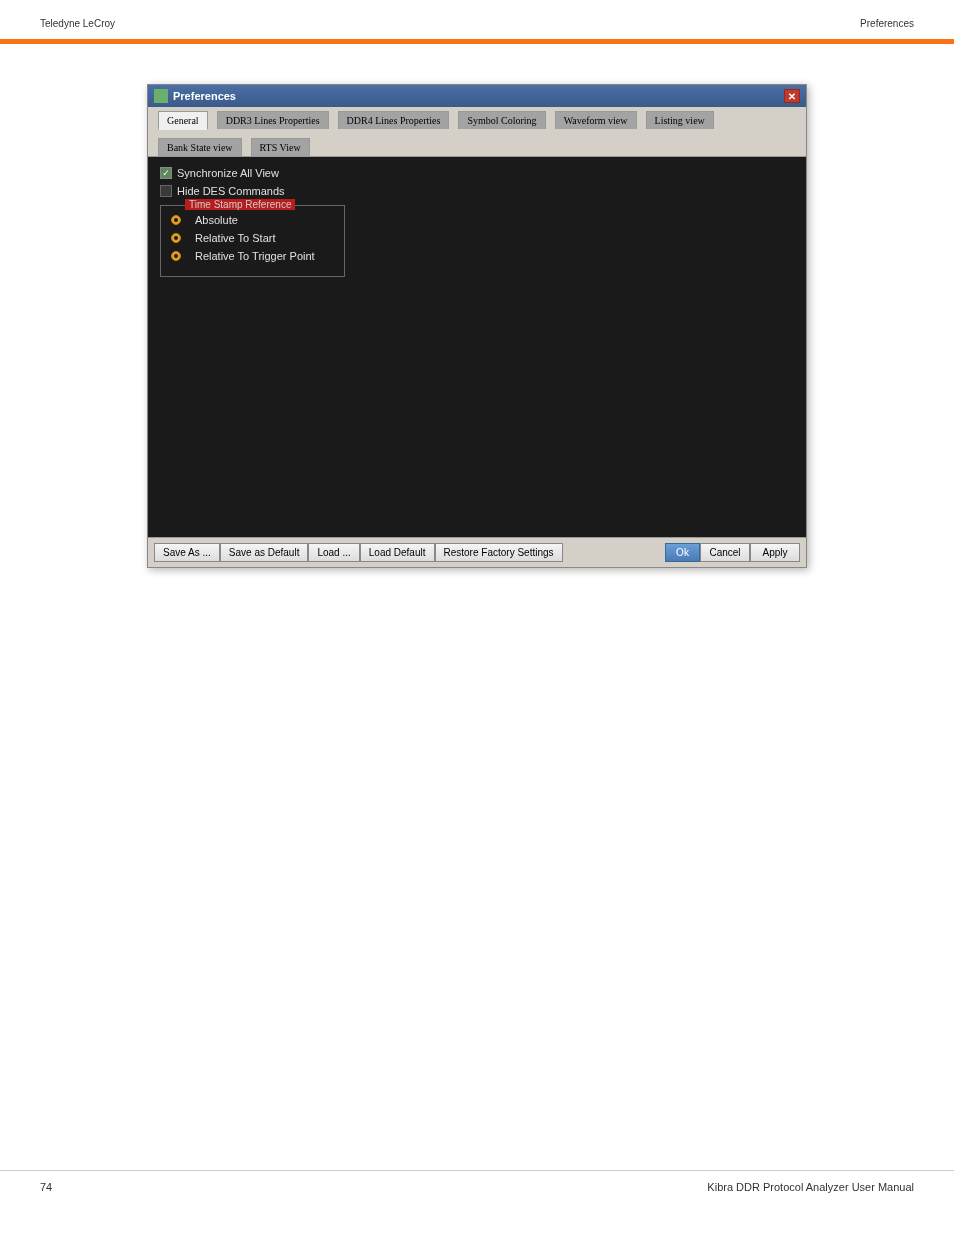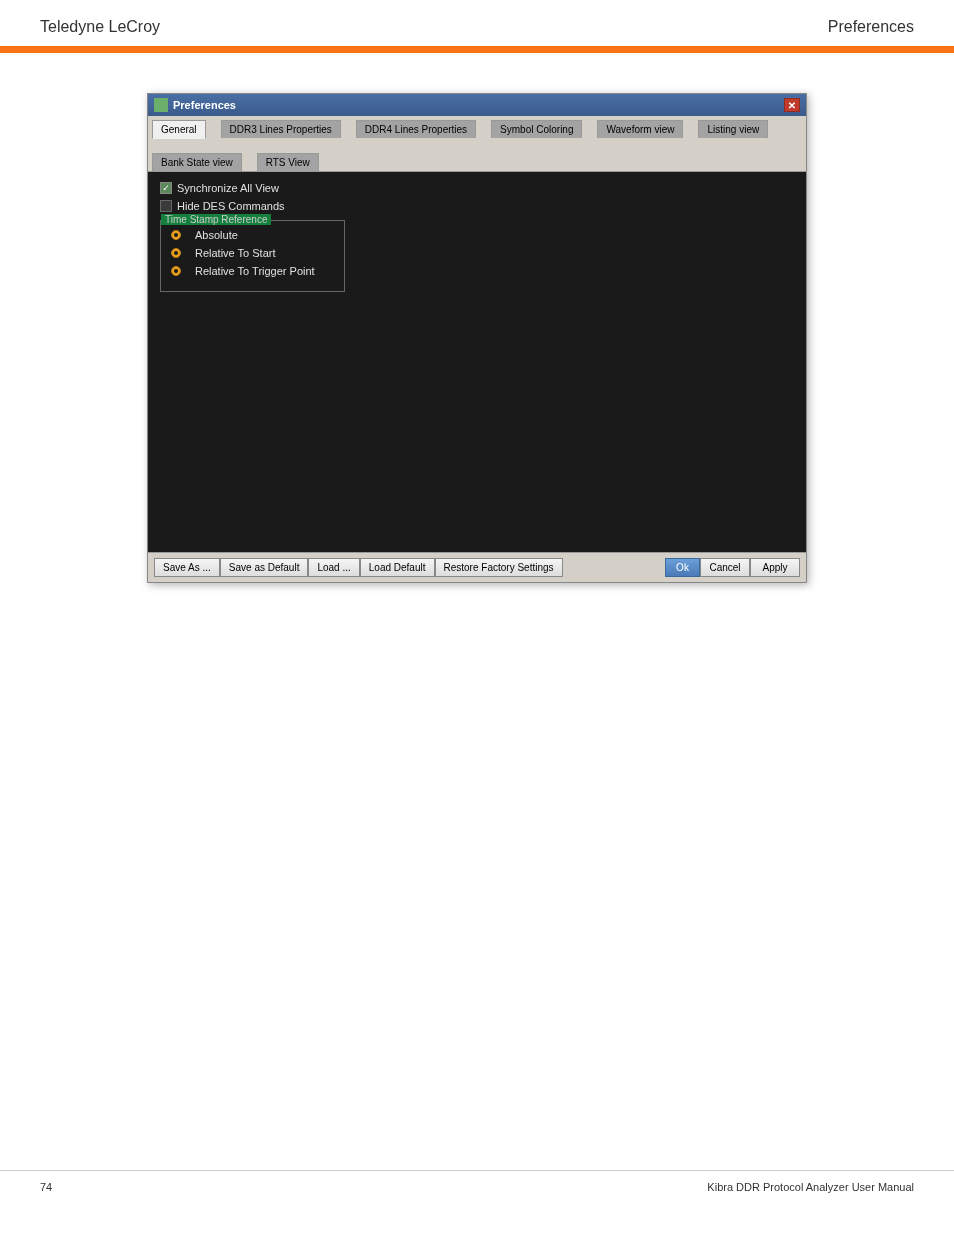--- a/index.html
+++ b/index.html
@@ -10,23 +10,23 @@
       font-family: Arial, sans-serif;
       font-size: 12px;
       color: #000;
     }
 
     
     .page-header {
       display: flex;
       justify-content: space-between;
       padding: 18px 40px 10px 40px;
-      font-size: 16px;
+      font-size: 10px;
       color: #333;
-      border-bottom: 7px solid #f97316;
+      border-bottom: 5px solid #f97316;
     }
 
     
     .page-footer {
       position: absolute;
       bottom: 30px;
       left: 0;
       right: 0;
       display: flex;
       justify-content: space-between;
@@ -85,25 +85,26 @@
       display: flex;
       align-items: center;
       justify-content: center;
       font-size: 10px;
       cursor: pointer;
     }
 
     
     .tab-bar {
       background: #d4d0c8;
-      padding: 4px 6px 0 4px;
+      padding: 4px 6px 0 10px;
       display: flex;
       flex-wrap: wrap;
-      gap: 15px;
+      gap: 9px;
       border-bottom: 1px solid #999;
+      font-family: Liberation Serif, serif;
     }
 
     .tab {
       padding: 3px 8px;
       border: 1px solid #999;
       border-bottom: none;
       background: #a3a3a3;
       font-size: 10px;
       cursor: pointer;
       color: #000;
@@ -155,22 +156,22 @@
       border: 1px solid #666;
       padding: 8px 10px;
       margin-top: 8px;
       width: 185px;
       position: relative;
     }
 
     .group-box-legend {
       position: absolute;
       top: -7px;
-      left: 0;
-      background: #15803d;
+      left: 24px;
+      background: #b91c1c;
       padding: 0 4px;
       font-size: 10px;
       color: #ccc;
     }
 
     .radio-row {
       display: flex;
       align-items: center;
       gap: 14px;
       margin-bottom: 6px;

